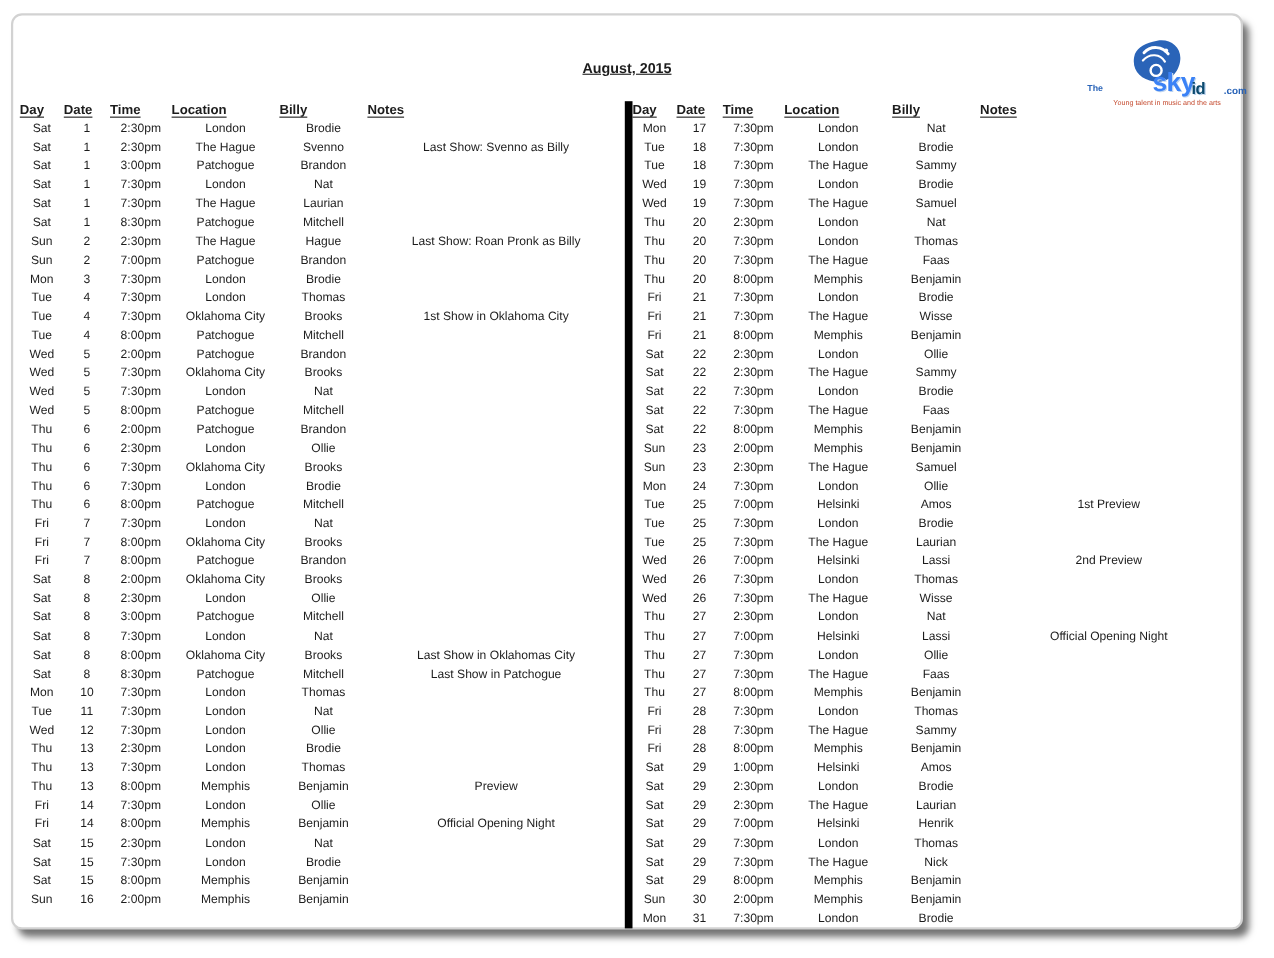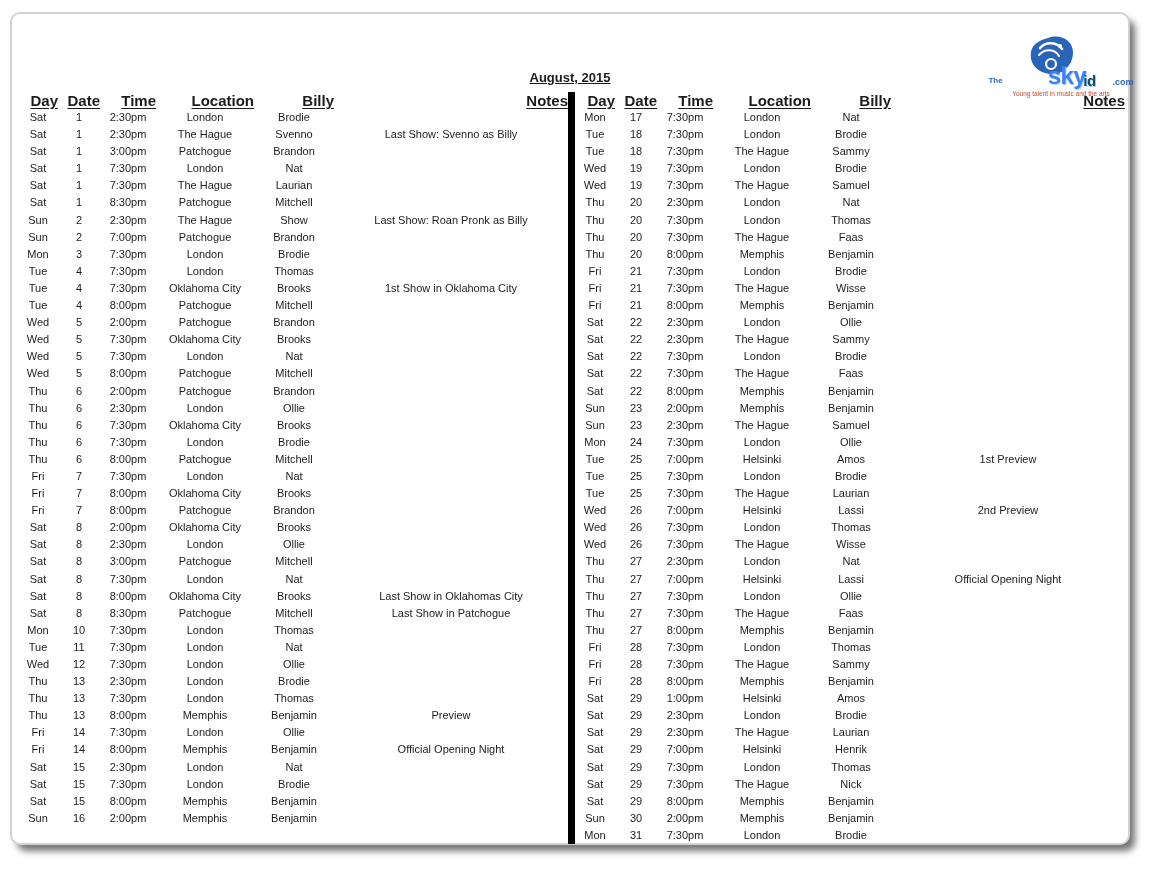--- a/index.html
+++ b/index.html
@@ -37,21 +37,21 @@
   }
   .doc-title {
     font-size: 15px;
     font-weight: bold;
     letter-spacing: 0.2px;
   }
   .doc-subtitle {
     font-size: 13px;
     font-weight: bold;
     text-decoration: underline;
-    margin-top: 20px;
+    margin-top: 4px;
   }
   
   .logo {
     position: absolute;
     top: 22px;
     right: 2px;
     width: 130px;
     height: 64px;
   }
   .logo-mark {
@@ -122,25 +122,25 @@
   .divider {
     flex: 0 0 7px;
     background: #000000;
   }
   table.sched {
     width: 100%;
     border-collapse: collapse;
     table-layout: fixed;
   }
   table.sched th {
-    font-size: 15px;
+    font-size: 12px;
     font-weight: bold;
     text-decoration: underline;
     text-underline-offset: 2px;
-    text-align: right;
+    text-align: left;
     padding: 0;
     line-height: 17px;
     white-space: nowrap;
   }
   table.sched td {
     font-size: 11px;
     text-align: center;
     padding: 0;
     line-height: 17.1px;
     white-space: nowrap;
@@ -255,21 +255,21 @@
               <td class="c-loc">Patchogue</td>
               <td class="c-billy">Mitchell</td>
               <td class="c-notes"></td>
             </tr>
 
             <tr>
               <td class="c-day">Sun</td>
               <td class="c-date">2</td>
               <td class="c-time">2:30pm</td>
               <td class="c-loc">The Hague</td>
-              <td class="c-billy">Show</td>
+              <td class="c-billy">Hague</td>
               <td class="c-notes">Last Show: Roan Pronk as Billy</td>
             </tr>
 
             <tr>
               <td class="c-day">Sun</td>
               <td class="c-date">2</td>
               <td class="c-time">7:00pm</td>
               <td class="c-loc">Patchogue</td>
               <td class="c-billy">Brandon</td>
               <td class="c-notes"></td>

